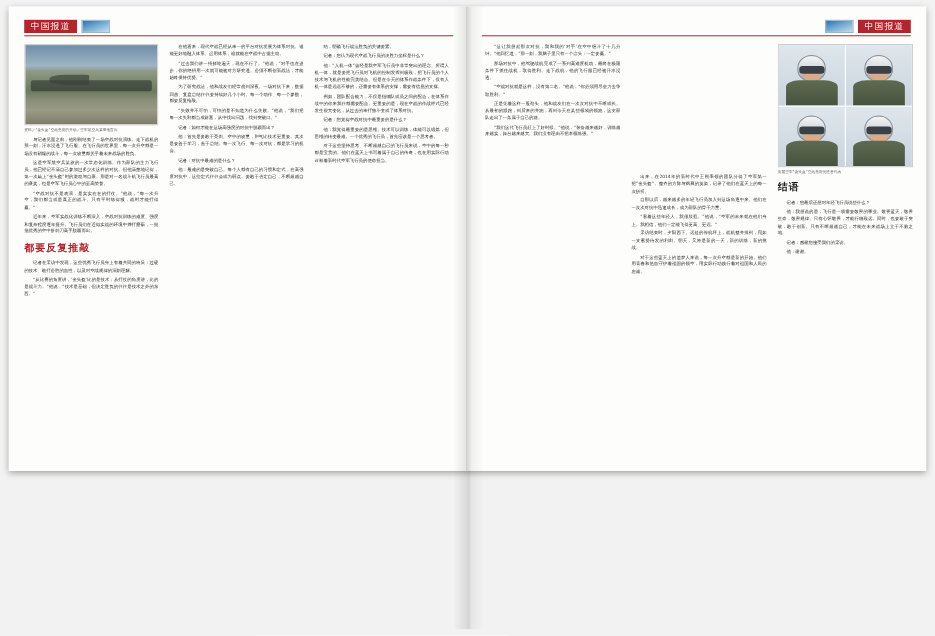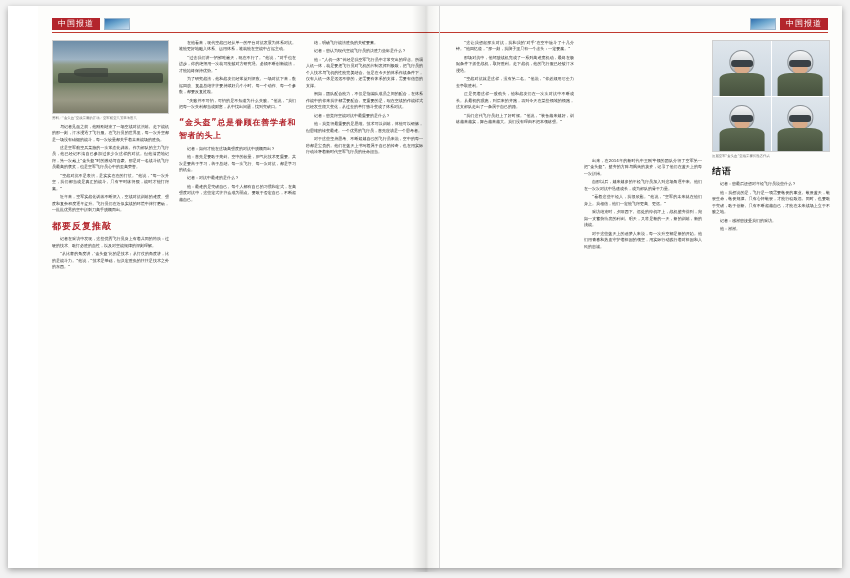--- a/index.html
+++ b/index.html
@@ -13,25 +13,24 @@
   #page {
     position: relative;
     width: 850px; height: 578px;
     background: #f2f2f2;
   }
 
   
   .spread {
     position: absolute;
     left: 8px; top: 6px;
-    width: 834px; height: 562px;
+    width: 834px; height: 422px;
     background: #ffffff;
     box-shadow: 0 2px 6px rgba(0,0,0,0.35);
     display: flex;
-    padding-left: 30px;
   }
   .page {
     position: relative;
     height: 100%;
     background: #fdfdfb;
     overflow: hidden;
   }
   .page.left { width: 417px; border-right: 1px solid #d8d8d8; }
   .page.right { width: 417px; }
 
@@ -247,23 +246,20 @@
           <div class="h-section">都要反复推敲</div>
           <p>记者在采访中发现，这些优秀飞行员身上有着共同的特质：过硬的技术、敢打必胜的血性，以及对空战规律的深刻理解。</p>
           <p>“从比赛的角度讲，‘金头盔’比的是技术；从打仗的角度讲，比的是战斗力。”他说，“技术是基础，但决定胜负的往往是技术之外的东西。”</p>
         </div>
 
         <div class="col">
           <p>在他看来，现代空战已经从单一的平台对抗发展为体系对抗。谁能更好地融入体系、运用体系，谁就能在空战中占据主动。</p>
           <p>“过去我们讲一招鲜吃遍天，现在不行了。”他说，“对手也在进步，你的绝招用一次就可能被对方研究透。必须不断创新战法，才能始终保持优势。”</p>
           <p>为了研究战法，他和战友们经常熬到深夜。一场对抗下来，数据回放、复盘总结往往要持续好几个小时。每一个动作、每一个参数，都要反复推敲。</p>
           <p>“失败并不可怕，可怕的是不知道为什么失败。”他说，“我们把每一次失利都当成财富，从中找出问题，找到突破口。”</p>
-          <div class="h-quote">
-            <span class="accent">“金头盔”总是眷顾在善学者和智者的头上</span>
-          </div>
           <p>记者：如何才能在这场高强度的对抗中脱颖而出？</p>
           <p>他：首先是要敢于亮剑。空中的较量，胆气比技术更重要。其次是要善于学习，善于总结。每一次飞行、每一次对抗，都是学习的机会。</p>
           <p>记者：对抗中最难的是什么？</p>
           <p>他：最难的是突破自己。每个人都有自己的习惯和定式，在高强度对抗中，这些定式往往会成为弱点。要敢于否定自己，不断超越自己。</p>
         </div>
 
         <div class="col">
           <p>结，明确飞行战法胜负的关键要素。</p>
           <p>记者：您认为现代空战飞行员的决胜力坐标是什么？</p>
           <p>他：“人机一体”曾经是我空军飞行员中非常突出的理念。所谓人机一体，就是要把飞行员对飞机的控制发挥到极致，把飞行员的个人技术与飞机的性能完美结合。但是在今天的体系作战条件下，仅有人机一体是远远不够的，还需要有体系的支撑，需要有信息的支撑。</p>

